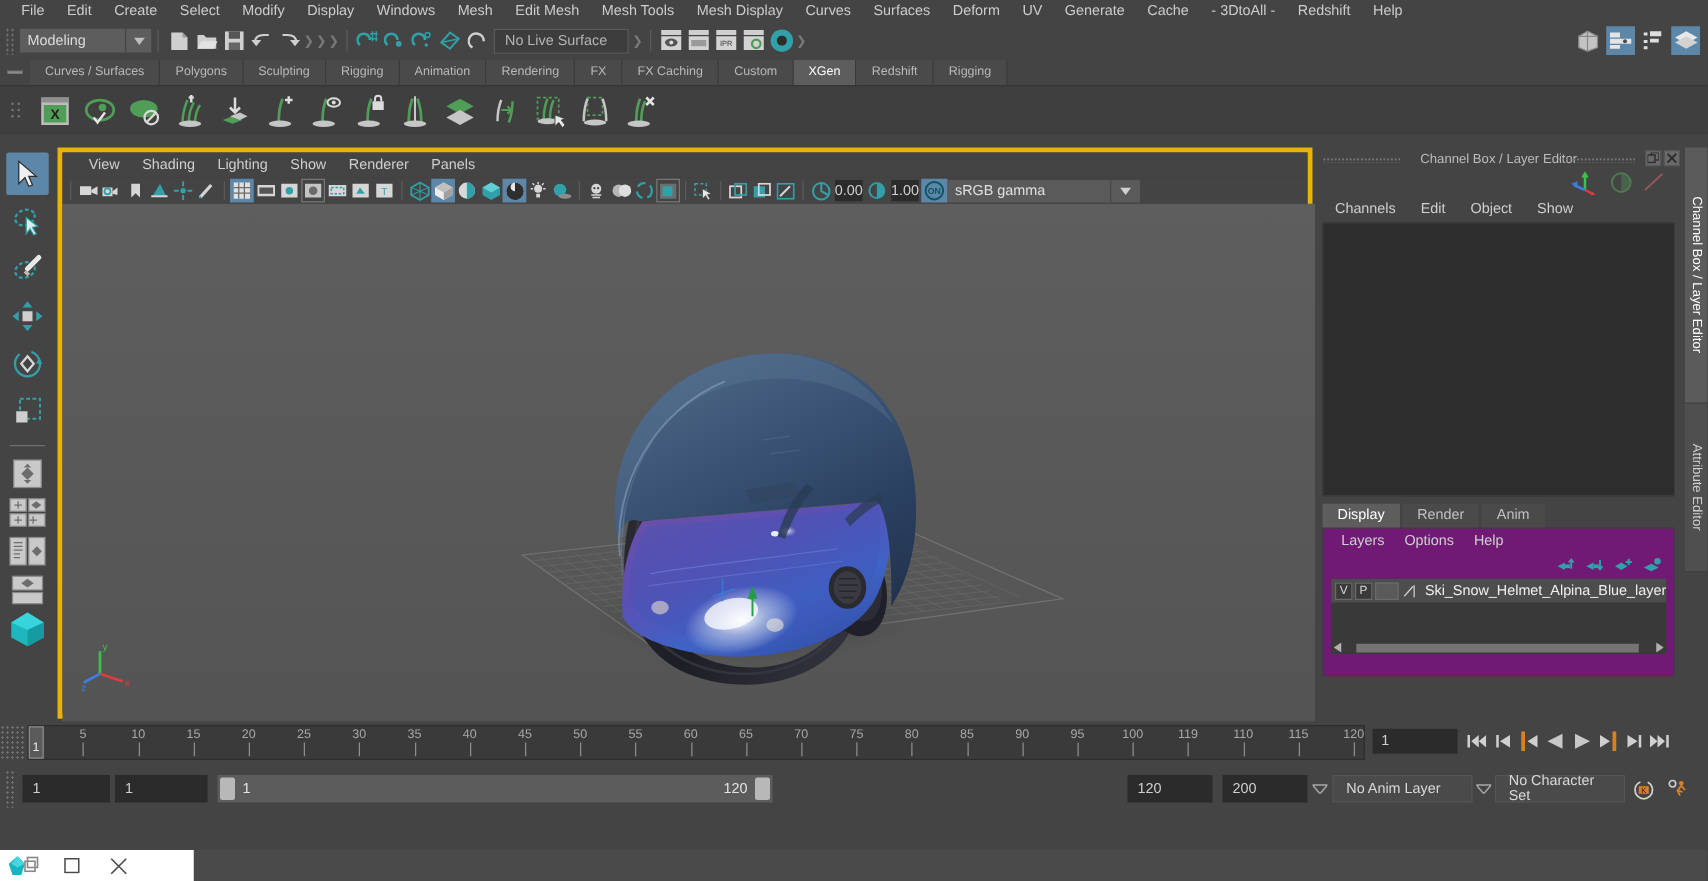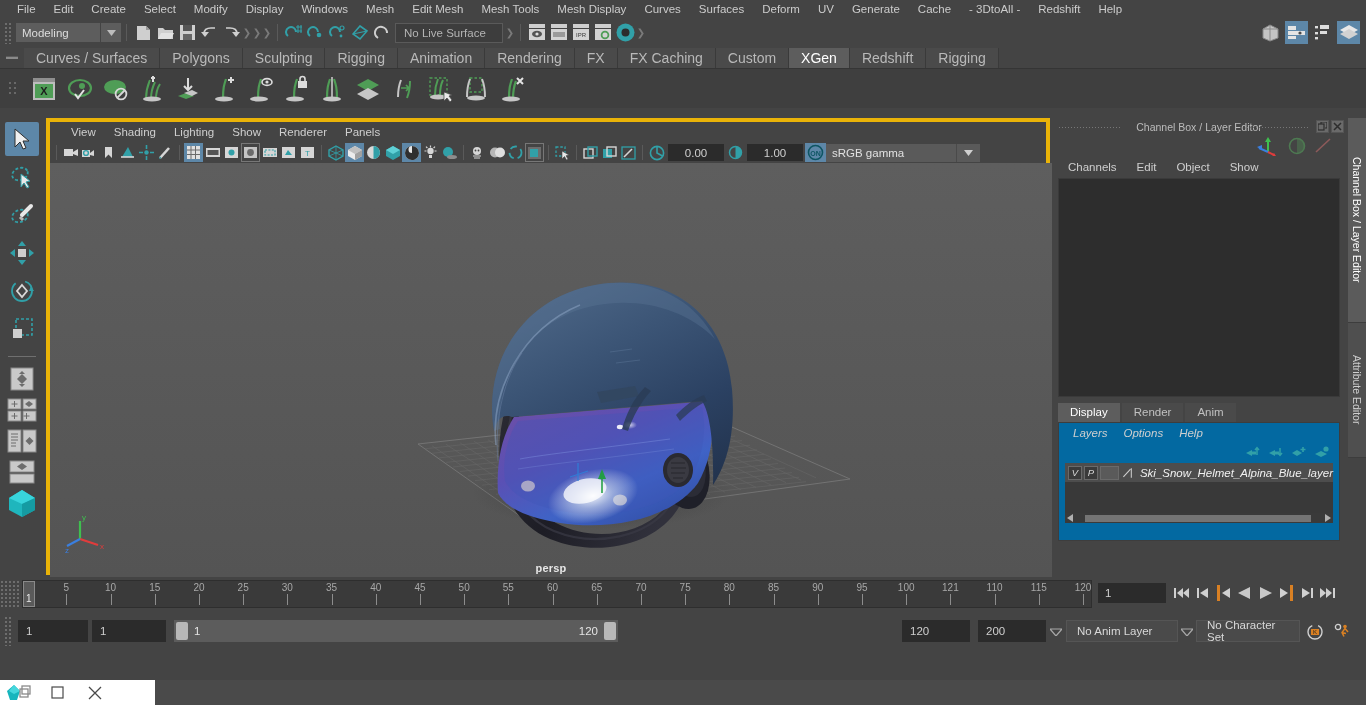--- a/index.html
+++ b/index.html
@@ -31,21 +31,21 @@
     display:flex; align-items:center; padding:0 8px; font-size:11.5px; margin:0 2px;}
   .rightTools{ position:absolute; right:6px; top:2px; display:flex; gap:3px; align-items:center;}
   .rtbtn{ width:23px; height:23px; display:flex; align-items:center; justify-content:center; }
   .rtbtn.on{ background:#5d87a8; }
 
   
   .shelfwrap{ background:#3c3c3c; }
   .shelftabs{ height:22px; display:flex; align-items:flex-end; background:#444; padding-left:0; }
   .shelfgrip{ width:24px; height:22px; display:flex; align-items:center; justify-content:center;}
   .shelfgrip i{ display:block; width:12px; height:3px; background:#8a8a8a; border-top:1px solid #5b5b5b;}
-  .stab{ height:20px; line-height:20px; padding:0 12px; font-size:14px; color:#b9b9b9; background:#4a4a4a;
+  .stab{ height:20px; line-height:20px; padding:0 12px; font-size:10px; color:#b9b9b9; background:#4a4a4a;
     border-right:1px solid #3a3a3a; cursor:default;}
   .stab.active{ background:#5d5d5d; color:#ffffff; }
   .shelfbar{ height:40px; background:#3f3f3f; display:flex; align-items:center; border-top:1px solid #353535;}
   .shelfgrip2{ width:26px; height:40px; display:flex; align-items:center; justify-content:center;}
   .shelficon{ width:36px; height:36px; display:flex; align-items:center; justify-content:center; }
 
   
   .toolbox{ position:absolute; left:0; top:118px; width:44px; height:457px; background:#444444;
     display:flex; flex-direction:column; align-items:center; padding-top:4px; }
   .tbtn{ width:34px; height:34px; margin-bottom:4px; display:flex; align-items:center; justify-content:center; border-radius:2px;}
@@ -55,21 +55,21 @@
 
   
   .viewport{ position:absolute; left:46px; top:118px; width:1004px; height:457px; background:#3b3b3b;
      border:4px solid #eab308;}
   .vpmenu{ height:20px; display:flex; align-items:center; padding-left:12px; background:#444444;}
   .vpmenu .vm{ padding:0 9px; font-size:11.5px; color:#cfcfcf; }
   .vptools{ height:21px; background:#444444; display:flex; align-items:center; padding-left:2px; gap:0px;}
   .vb{ width:19px; height:19px; display:flex; align-items:center; justify-content:center; }
   .vb.on{ background:#5d87a8; }
   .vb.frame{ border:1px solid #777; }
-  .vnum{ width:56px; height:17px; background:#2b2b2b; color:#cfcfcf; font-size:11.5px;
+  .vnum{ width:22px; height:17px; background:#2b2b2b; color:#cfcfcf; font-size:11.5px;
     display:flex; align-items:center; justify-content:center; margin:0 2px;}
   .vsep{ width:1px; height:15px; background:#5a5a5a; margin:0 4px;}
   .gammaBox{ height:18px; width:130px; background:#5a5a5a; color:#e0e0e0; font-size:11.5px;
     display:flex; align-items:center; padding-left:6px;}
   .gammaArrow{ width:24px; height:18px; background:#5a5a5a; border-left:1px solid #4a4a4a;
     display:flex; align-items:center; justify-content:center;}
   .canvas3d{ position:absolute; left:0; top:41px; width:1002px; height:414px; overflow:hidden;
     background:#5a5a5a; }
   .perspLabel{ position:absolute; bottom:3px; left:0; width:100%; text-align:center;
     font-size:11px; font-weight:bold; color:#e6e6e6; letter-spacing:.2px;}
@@ -82,21 +82,21 @@
   .cbWinBtns{ position:absolute; right:2px; top:2px; display:flex; gap:2px;}
   .cbWinBtn{ width:13px; height:13px; background:#6a6a6a; color:#2d2d2d; font-size:9px; display:flex;
     align-items:center; justify-content:center; border:1px solid #555;}
   .gizmoRow{ height:20px; position:relative; }
   .cbMenus{ height:22px; display:flex; align-items:center; padding-left:6px;}
   .cbMenus .cm{ padding:0 10px; font-size:11.5px; color:#cfcfcf;}
   .cbBody{ margin:0 6px; height:219px; background:#2d2d2d; border:1px solid #3a3a3a;}
   .layerTabs{ display:flex; margin:6px 6px 0 6px; align-items:flex-end;}
   .ltab{ height:19px; line-height:19px; padding:0 12px; font-size:11.5px; color:#c0c0c0; background:#4a4a4a; margin-right:2px;}
   .ltab.active{ background:#5d5d5d; color:#fff;}
-  .layerBox{ margin:0 6px; background:#0369a1; height:119px; border:1px solid #3d3d3d;font-style:italic;}
+  .layerBox{ margin:0 6px; background:#701a75; height:119px; border:1px solid #3d3d3d;}
   .layerMenus{ height:20px; display:flex; align-items:center; padding-left:6px;}
   .layerMenus .lm{ padding:0 8px; font-size:11.5px; color:#cfcfcf;}
   .layerIcons{ height:18px; display:flex; align-items:center; justify-content:flex-end; padding-right:10px; gap:9px;}
   .layerList{ margin:2px 6px 0 6px; background:#393939; height:60px; position:relative;}
   .layerRow{ height:19px; background:#4d4d4d; display:flex; align-items:center; padding-left:3px; gap:2px;}
   .lchip{ width:17px; height:14px; background:#3a3a3a; border:1px solid #6a6a6a; font-size:9.5px;
     display:flex; align-items:center; justify-content:center; color:#d5d5d5;}
   .lchipwide{ width:24px; height:14px; background:#5a5a5a; border:1px solid #6a6a6a;}
   .layerName{ font-size:11.5px; color:#f0f0f0; padding-left:4px; white-space:nowrap;}
   .hscroll{ position:absolute; bottom:0; left:0; width:100%; height:10px; background:#3a3a3a; display:flex; align-items:center;}
@@ -925,21 +925,20 @@
       
       <svg class="axisWidget" style="position:absolute;left:14px;bottom:22px;" width="46" height="46" viewBox="0 0 46 46">
         <line x1="16" y1="30" x2="16" y2="12" stroke="#3fbf4f" stroke-width="2.2"></line>
         <line x1="16" y1="30" x2="34" y2="36" stroke="#e03c3c" stroke-width="2.2"></line>
         <line x1="16" y1="30" x2="3" y2="37" stroke="#3a7fe0" stroke-width="2.2"></line>
         <text x="18" y="11" font-size="8" fill="#3fbf4f" font-family="sans-serif">y</text>
         <text x="36" y="40" font-size="8" fill="#e03c3c" font-family="sans-serif">x</text>
         <text x="1" y="44" font-size="8" fill="#3a7fe0" font-family="sans-serif">z</text>
       </svg>
 
-      <div class="perspLabel">persp</div>
     </div>
   </div>
 
   <div class="rightpanel">
     <div class="cbTitle">
       <div class="dotfill" style="left:6px;"></div>
       <span>Channel Box / Layer Editor</span>
       <div class="dotfill" style="right:38px;"></div>
       <div class="cbWinBtns">
         <div class="cbWinBtn">
@@ -1084,21 +1083,21 @@
         <div class="tlabel" style="left: 706.387px;">80</div>
         <div class="tick" style="left: 750.588px;"></div>
         <div class="tlabel" style="left: 750.588px;">85</div>
         <div class="tick" style="left: 794.79px;"></div>
         <div class="tlabel" style="left: 794.79px;">90</div>
         <div class="tick" style="left: 838.992px;"></div>
         <div class="tlabel" style="left: 838.992px;">95</div>
         <div class="tick" style="left: 883.193px;"></div>
         <div class="tlabel" style="left: 883.193px;">100</div>
         <div class="tick" style="left: 927.395px;"></div>
-        <div class="tlabel" style="left: 927.395px;">121</div>
+        <div class="tlabel" style="left: 927.395px;">119</div>
         <div class="tick" style="left: 971.597px;"></div>
         <div class="tlabel" style="left: 971.597px;">110</div>
         <div class="tick" style="left: 1015.8px;"></div>
         <div class="tlabel" style="left: 1015.8px;">115</div>
         <div class="tick" style="left: 1060px;"></div>
         <div class="tlabel" style="left: 1060px;">120</div>
       </div>
     <div class="curFrame">1</div>
     <div class="playbtns">
       <div class="pbtn">

